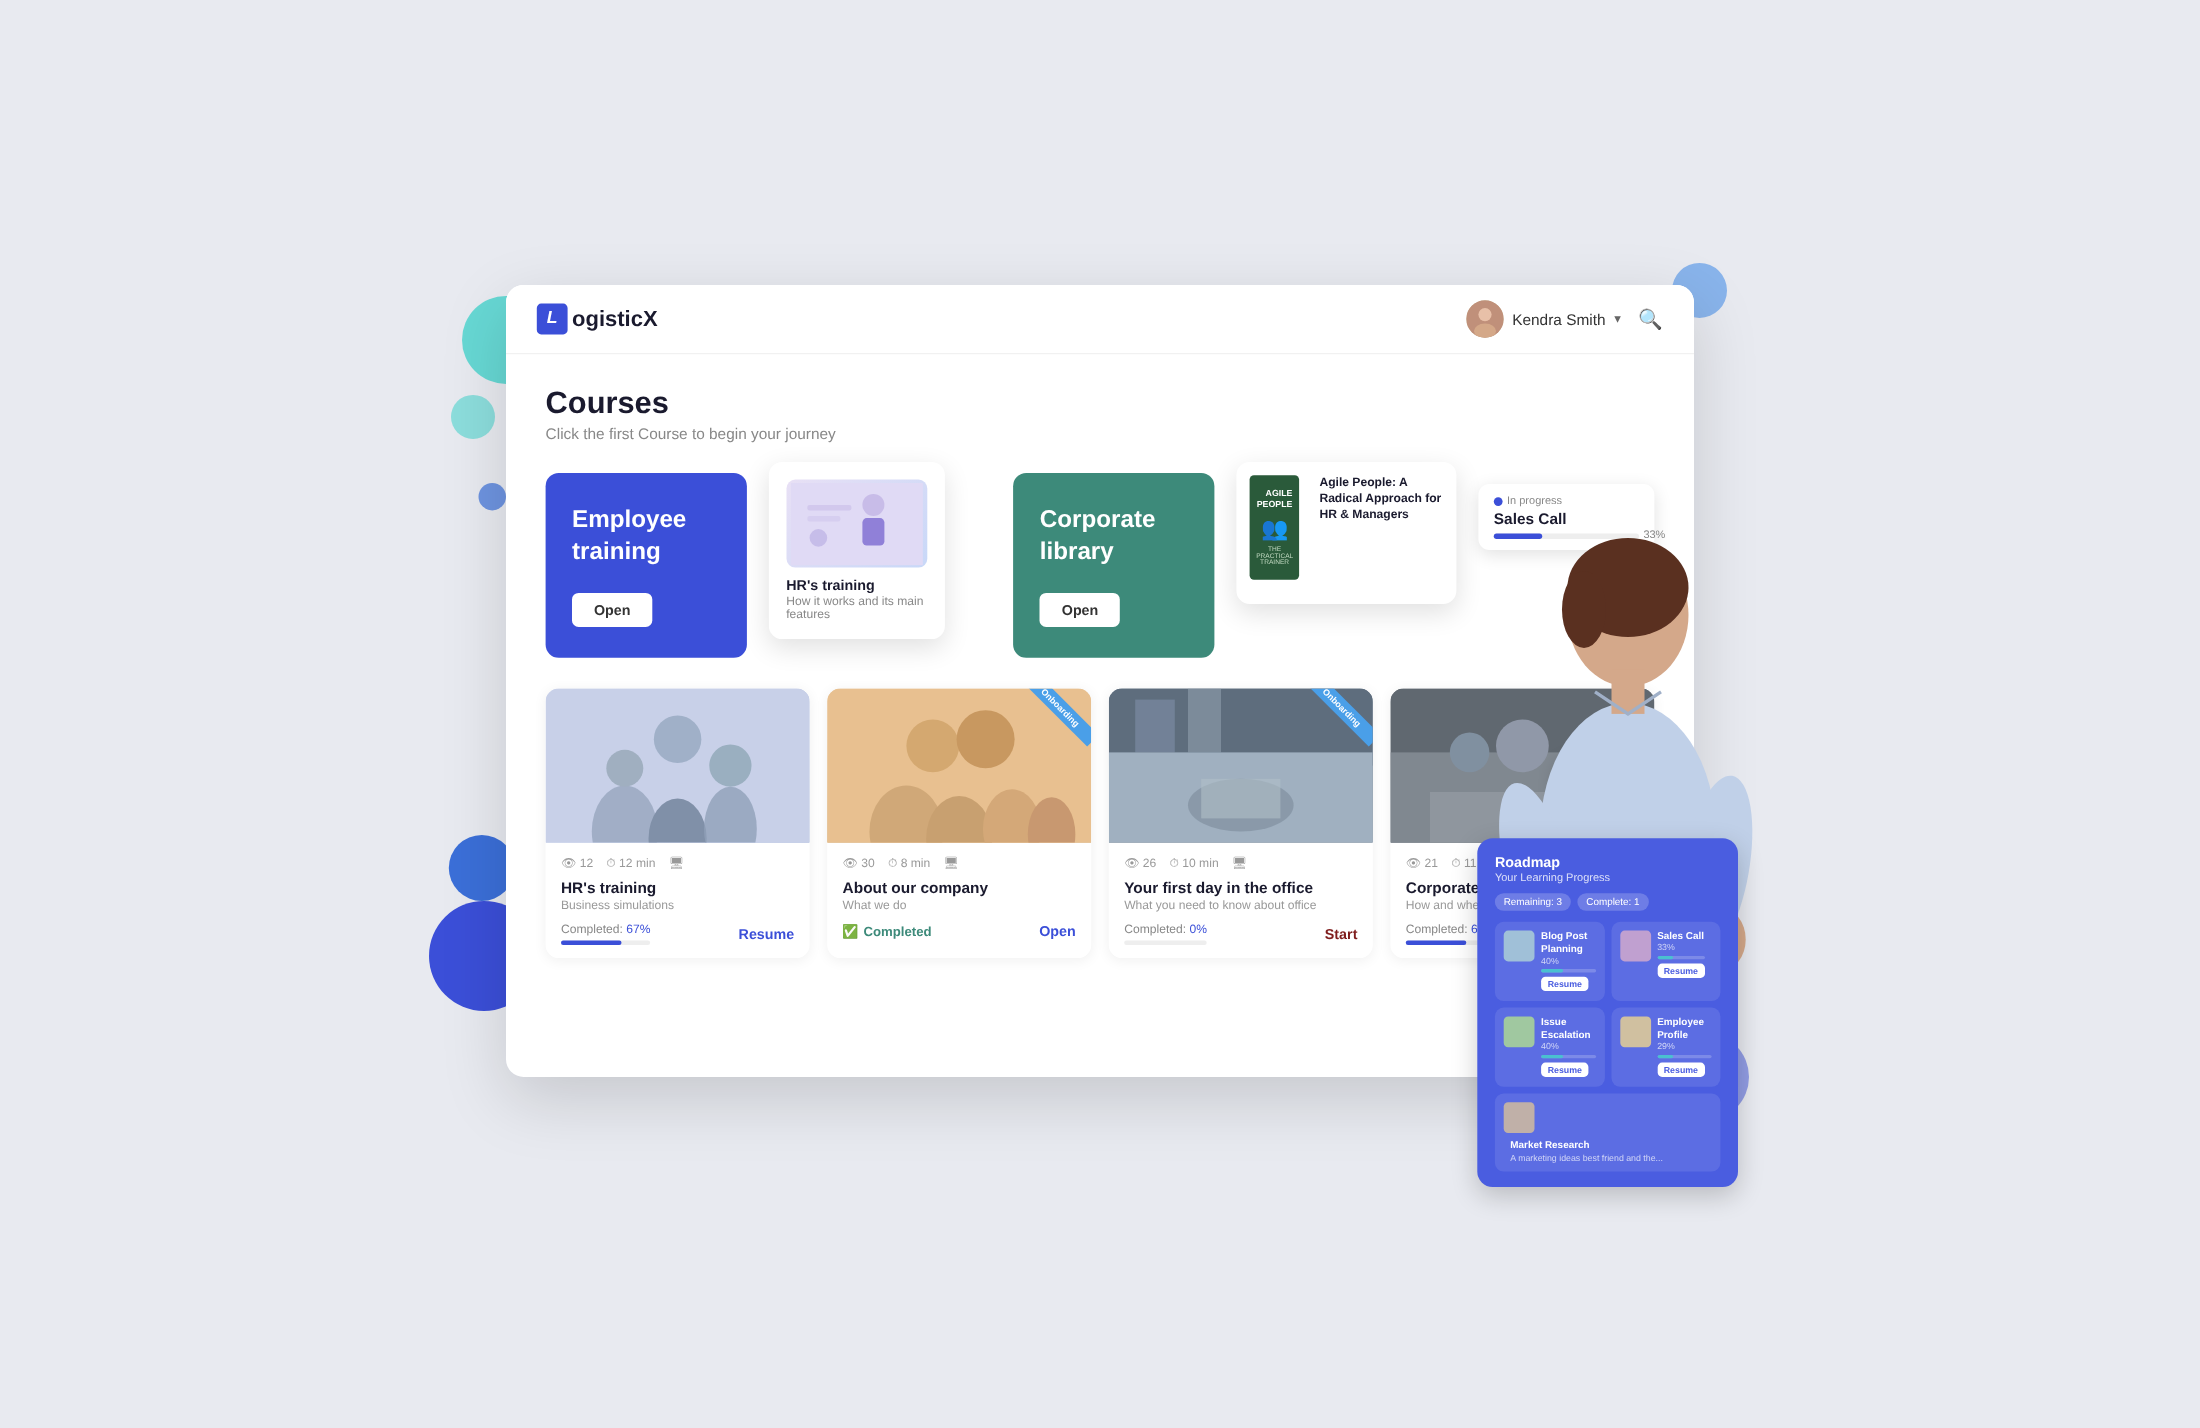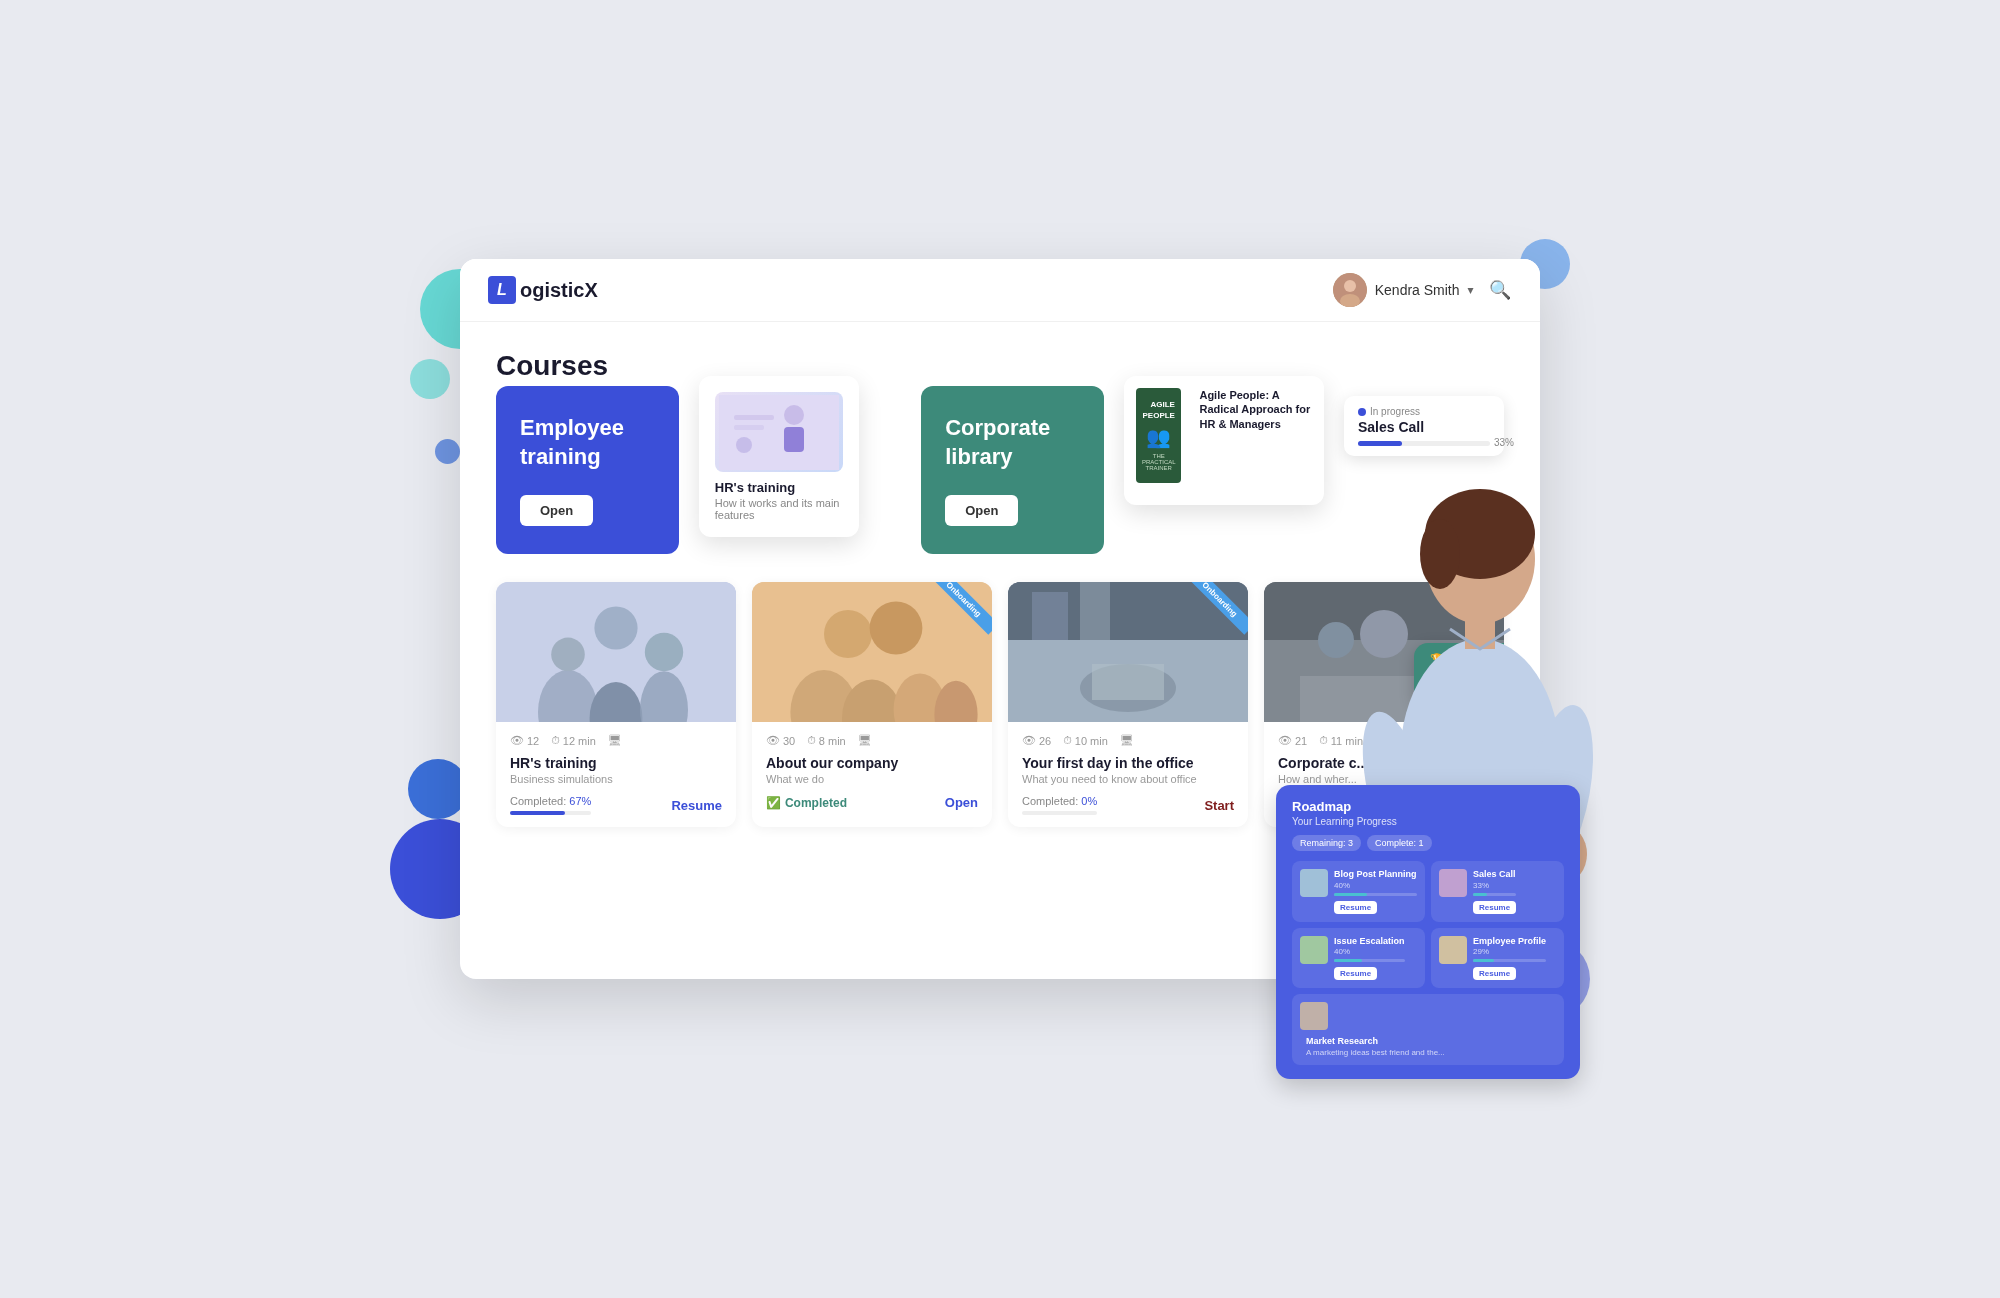--- a/index.html
+++ b/index.html
@@ -451,21 +451,21 @@
     }
 
     
     .roadmap-card {
       position: absolute;
       bottom: -20px;
       right: 20px;
       background: #4a5de0;
       border-radius: 14px;
       padding: 14px 16px;
-      width: 304px;
+      width: 237px;
       box-shadow: 0 8px 24px rgba(0,0,0,0.2);
       color: #fff;
       z-index: 10;
     }
 
     .roadmap-title {
       font-size: 13px;
       font-weight: 700;
       margin-bottom: 2px;
     }
@@ -594,20 +594,21 @@
           <span class="user-name">Kendra Smith</span>
           <span class="chevron-down">▾</span>
         </div>
         <span class="search-icon-nav">🔍</span>
       </div>
     </nav>
 
     <div class="main-content">
 
       <h1 class="page-title">Courses</h1>
+      <p class="page-subtitle">Click the first Course to begin your journey</p>
 
       <div class="featured-row">
 
         <div class="featured-card featured-card-employee">
           <h2>Employee training</h2>
           <button class="open-btn">Open</button>
         </div>
 
         <div class="hr-card">
           <div class="hr-card-image">

